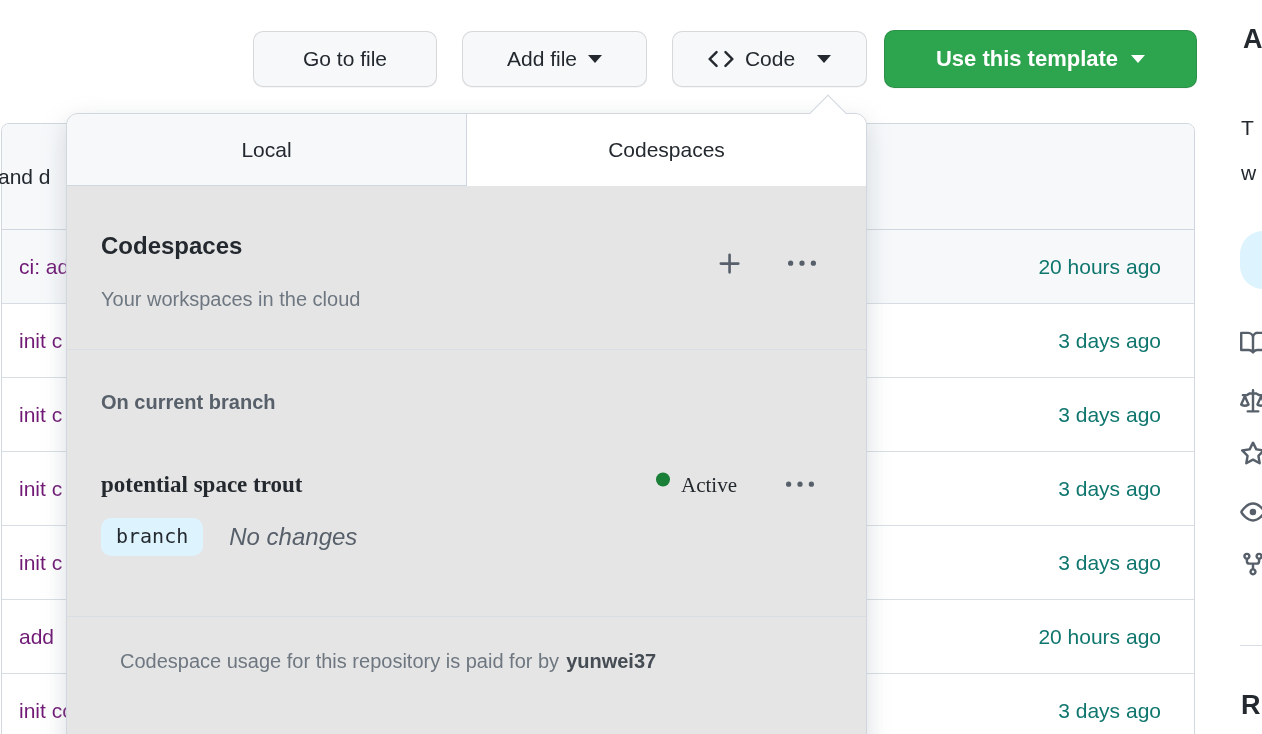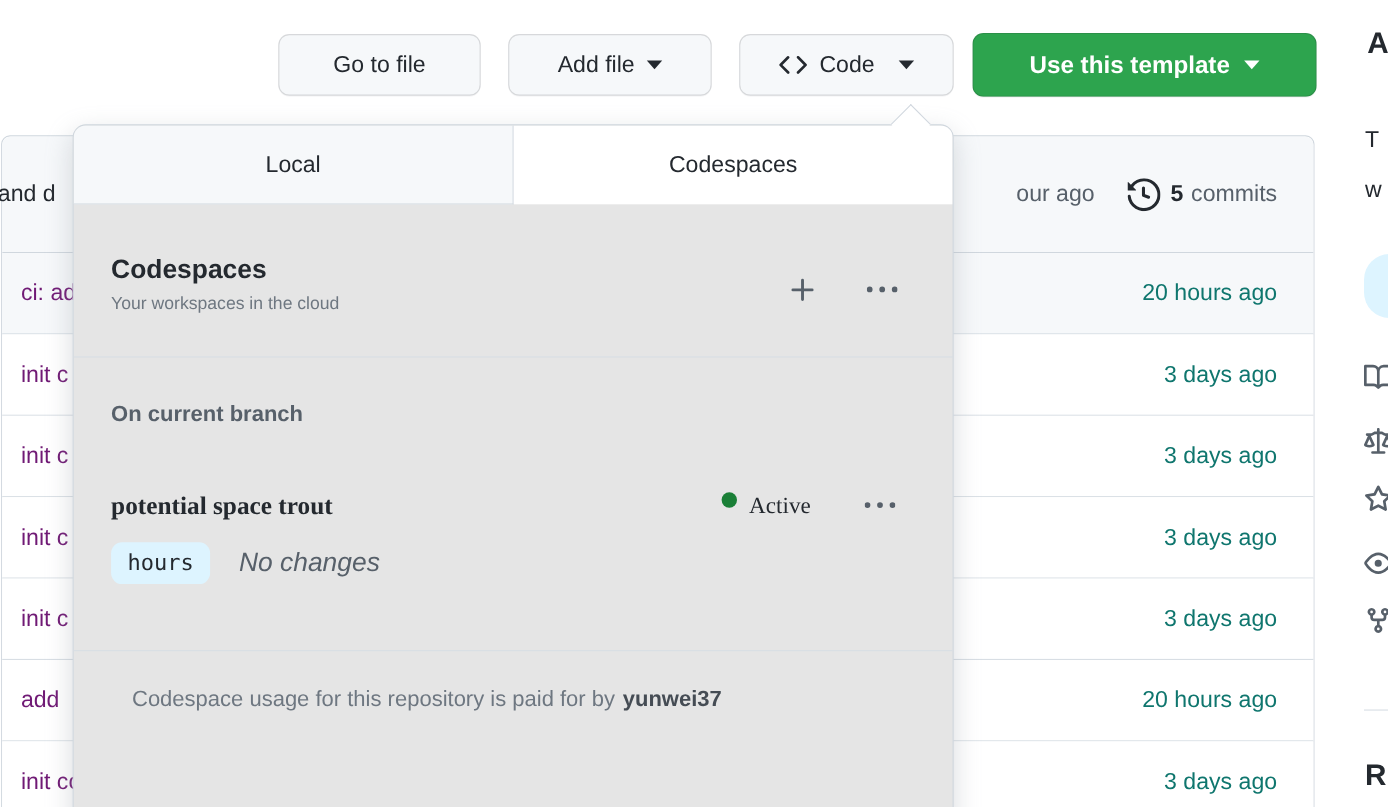--- a/index.html
+++ b/index.html
@@ -55,21 +55,21 @@
   .dd-tabs { position:relative; z-index:2; display:flex; height:72px;
     border-radius:11px 11px 0 0; overflow:hidden; }
   .dd-tab { flex:1; display:flex; align-items:center; justify-content:center;
     font-size:21px; color:#24292f; cursor:pointer; }
   .dd-tab.inactive { background:#f6f8fa; border-right:1px solid #d0d7de;
     border-bottom:1px solid #d0d7de; }
   .dd-tab.active { background:#fff; }
   .dd-body { position:relative; z-index:2; height:495px; }
   .cs-header { position:relative; padding:46px 32px 0 34px; }
   .cs-title { font-size:24px; font-weight:700; color:#24292f; }
-  .cs-sub { margin-top:8px; font-size:16px; color:#6e7781; }
+  .cs-sub { margin-top:28px; font-size:20px; color:#6e7781; }
   .icon-btn { position:absolute; width:30px; height:30px; display:flex; align-items:center;
     justify-content:center; color:#57606a; cursor:pointer; background:none; border:none; }
   .plus-btn { left:648px; top:63px; }
   .kebab-top { left:720px; top:63px; }
   .icon-btn svg { width:28px; height:28px; }
   .dd-divider { height:1px; background:#d8dee4; margin-top:38px; }
   .branch-label { margin:41px 32px 0 34px; font-size:20px; font-weight:700; color:#57606a; }
   .cs-row { position:relative; margin-top:57px; padding:0 32px 0 34px; height:28px;font-family:Liberation Serif, serif; }
   .cs-name { font-size:23px; font-weight:700; color:#24292f; line-height:28px; }
   .cs-status { position:absolute; right:129px; top:50%; transform:translateY(-50%);
@@ -99,29 +99,20 @@
   .side-releases { position:absolute; left:1241px; top:690px; font-size:27px; font-weight:700; }
 </style>
 </head>
 <body>
 
 <div class="canvas">
 
   <div class="file-table">
     <div class="commit-bar">
       <span class="commit-msg">and d</span>
-      <span class="commit-right">
-        <span class="commit-ago">our ago</span>
-        <svg class="history-ic" viewBox="0 0 16 16" fill="currentColor">
-          <path d="m.427 1.927 1.215 1.216a8.002 8.002 0 1 1-1.6 5.685.75.75 0 1 1 1.493-.154 6.5 6.5 0 1 0 1.18-4.458l1.358 1.358A.25.25 0 0 1 3.896 6H.25A.25.25 0 0 1 0 5.75V2.104a.25.25 0 0 1 .427-.177Z"></path>
-          <path d="M7.75 4a.75.75 0 0 1 .75.75v2.992l2.028.812a.75.75 0 0 1-.557 1.392l-2.5-1A.75.75 0 0 1 7 8.25v-3.5A.75.75 0 0 1 7.75 4Z"></path>
-        </svg>
-        <span class="commits-n">5</span>
-        <span class="commits-l">commits</span>
-      </span>
     </div>
     <div class="file-rows">
       <div class="file-row">
         <span class="row-msg">ci: ad</span>
         <span class="row-time">20 hours ago</span>
       </div>
       <div class="file-row">
         <span class="row-msg">init c</span>
         <span class="row-time">3 days ago</span>
       </div>
@@ -196,21 +187,21 @@
           <span class="status-dot"></span>
           <span>Active</span>
         </span>
         <button class="icon-btn kebab-row">
           <svg viewBox="0 0 16 16" fill="currentColor">
             <path d="M8 9a1.5 1.5 0 1 0 0-3 1.5 1.5 0 0 0 0 3ZM1.5 9a1.5 1.5 0 1 0 0-3 1.5 1.5 0 0 0 0 3Zm13 0a1.5 1.5 0 1 0 0-3 1.5 1.5 0 0 0 0 3Z"></path>
           </svg>
         </button>
       </div>
       <div class="badge-row">
-        <span class="branch-badge">hours</span>
+        <span class="branch-badge">branch</span>
         <span class="no-changes">No changes</span>
       </div>
       <div class="dd-divider2"></div>
       <div class="dd-footer">
         <span>Codespace usage for this repository is paid for by</span>
         <span class="owner">yunwei37</span>
       </div>
     </div>
   </div>
 

